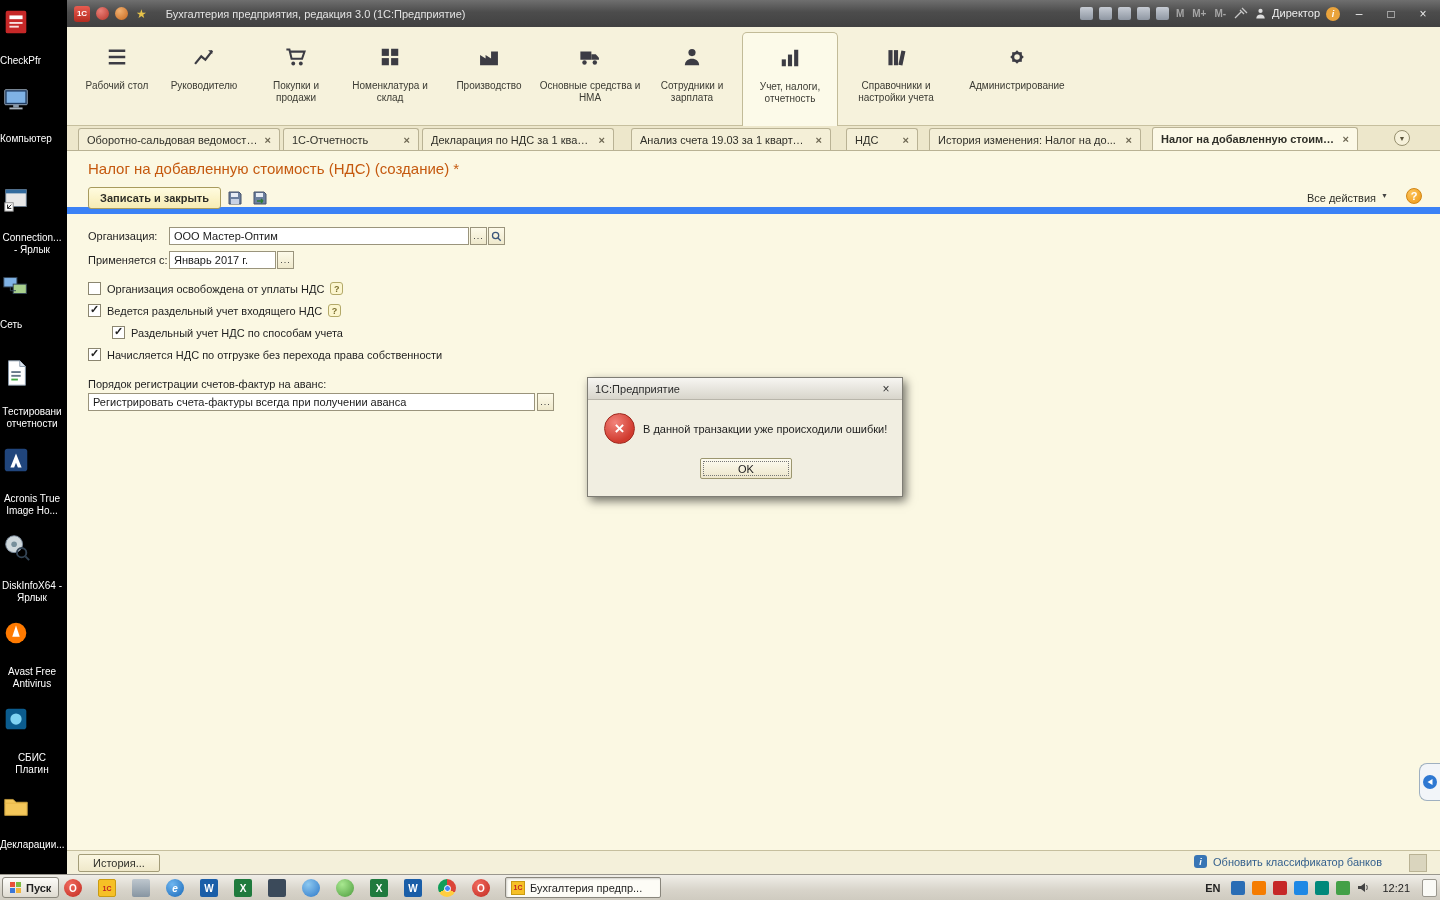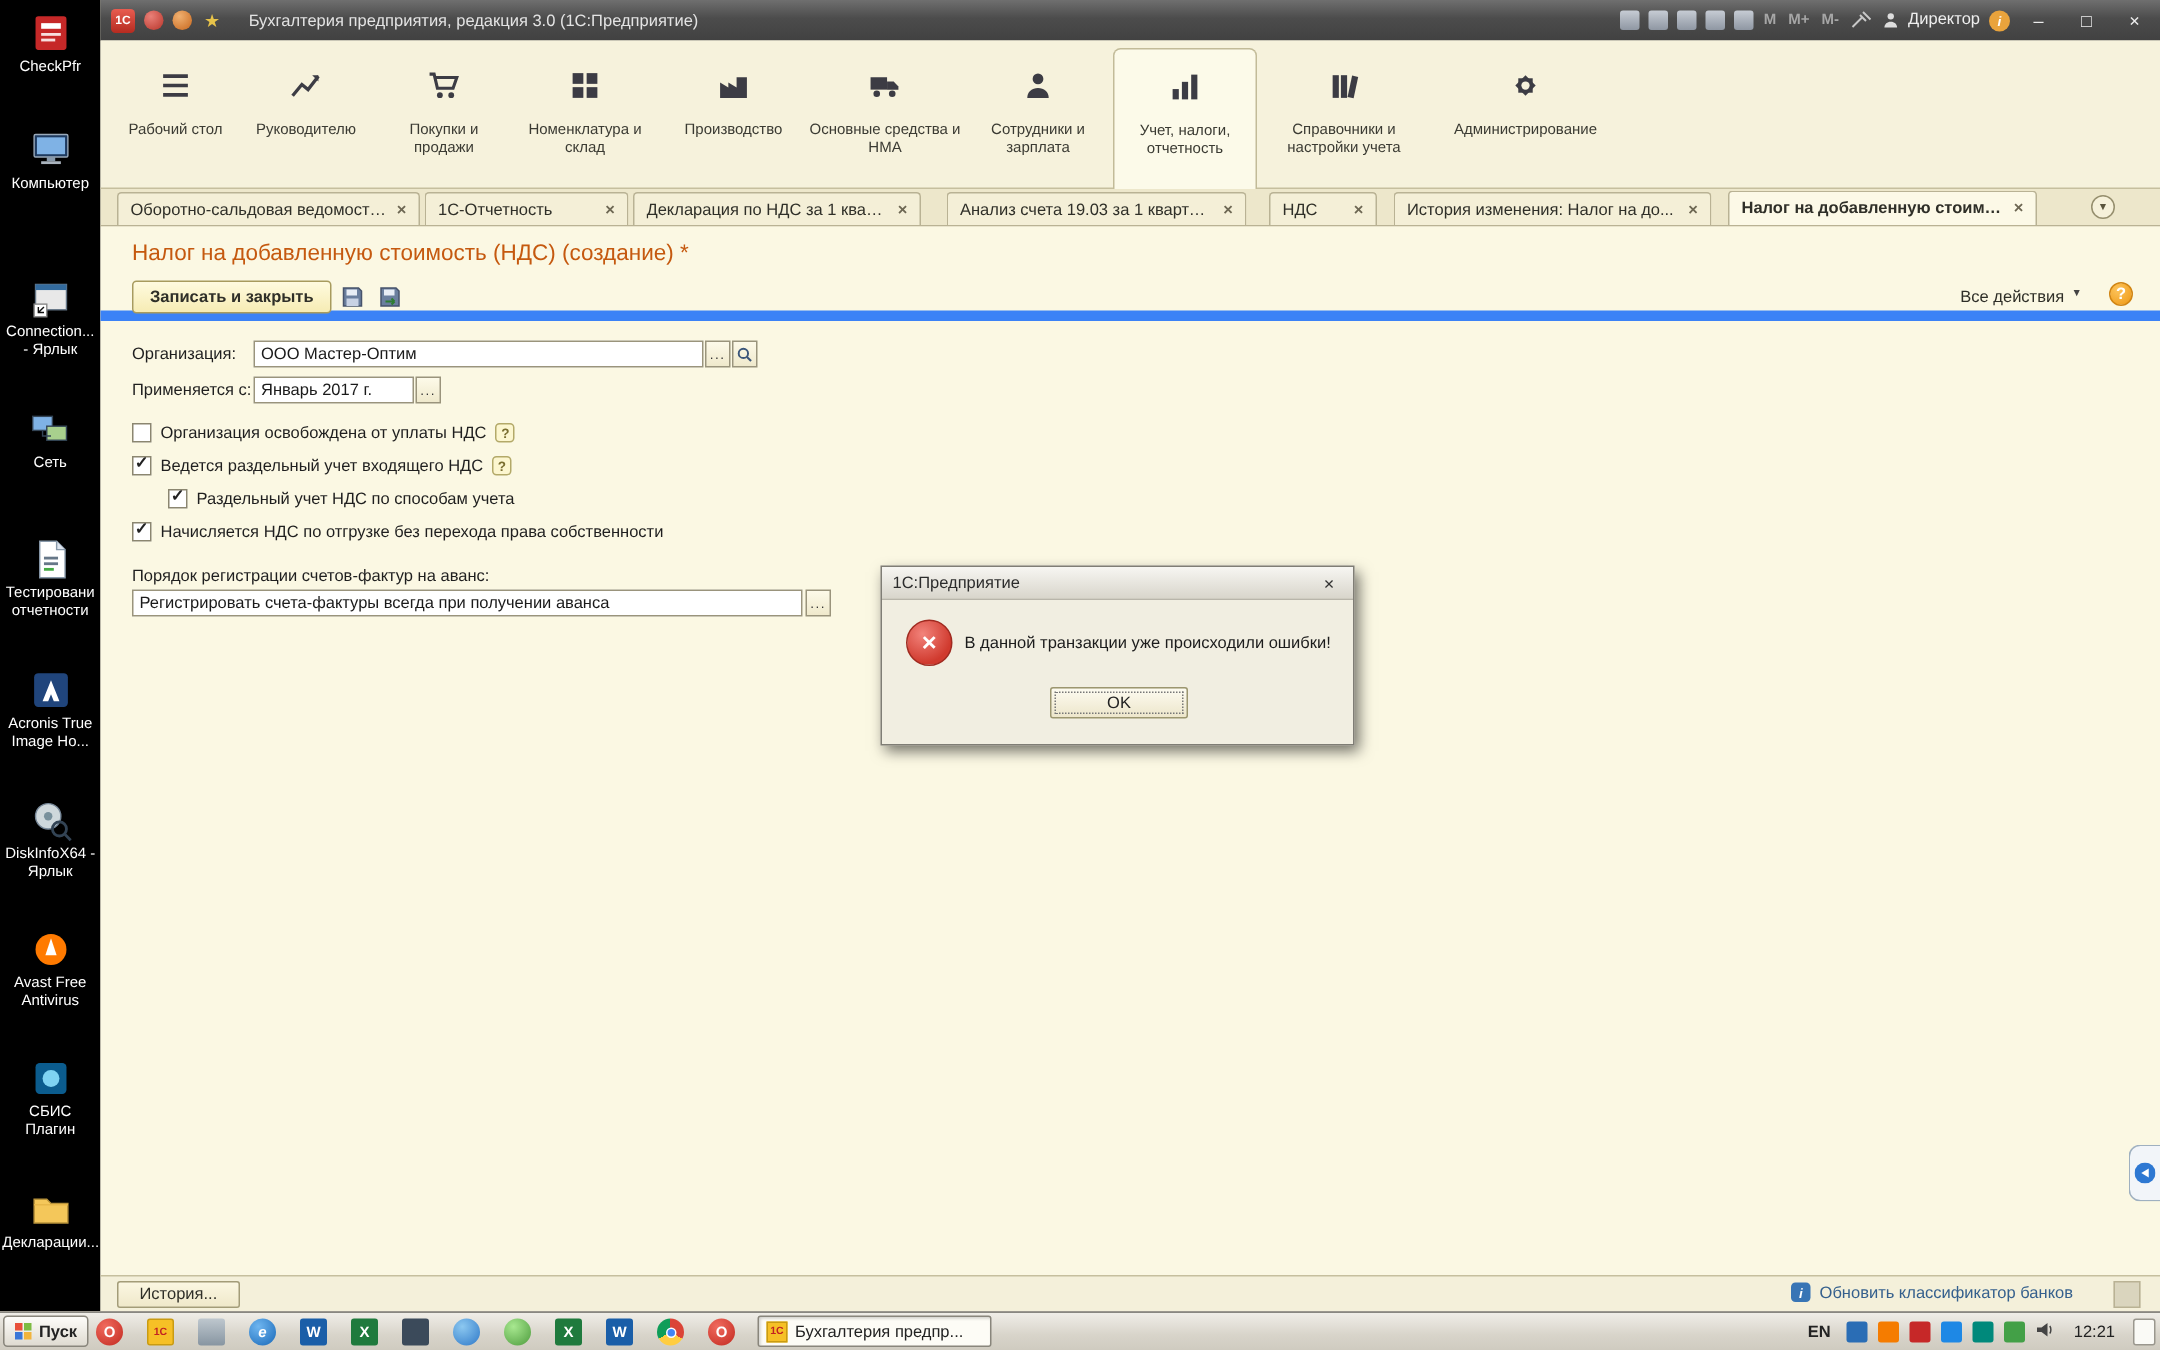--- a/index.html
+++ b/index.html
@@ -1,19 +1,19 @@
 <!DOCTYPE html>
 <html><head>
 <meta charset="utf-8">
 <style>
 *{margin:0;padding:0;box-sizing:border-box}
 html,body{width:1440px;height:900px;overflow:hidden;background:#000;font-family:"Liberation Sans",sans-serif;font-size:11px;color:#1a1a1a}
 
 
-.desk-icon{position:absolute;left:0;width:67px;display:flex;flex-direction:column;align-items:center;gap:1px;cursor:default}
+.desk-icon{position:absolute;left:0;width:67px;display:flex;flex-direction:column;align-items:flex-start;gap:17px;cursor:default}
 .dicon{width:32px;height:32px;display:flex;align-items:center;justify-content:center}
 .dlabel{max-width:64px;font-size:10px;line-height:1.2;text-align:center;color:#fff;text-shadow:1px 1px 2px #000,0 0 3px #000}
 
 
 .app{position:absolute;left:67px;top:0;width:1373px;height:874px;display:flex;flex-direction:column;background:#FBF8E3}
 .titlebar{height:27px;background:linear-gradient(#6f6f6f,#4c4c4c 45%,#414141);display:flex;align-items:center;padding:0 4px;color:#ddd;flex:0 0 auto}
 .tb-logo{width:16px;height:16px;background:linear-gradient(#E85C50,#B52B20);border-radius:3px;color:#fff;font-size:8px;font-weight:bold;display:flex;align-items:center;justify-content:center;margin:0 3px}
 .tb-round{width:13px;height:13px;border-radius:50%;margin:0 3px}
 .tb-star{color:#E7C34A;font-size:12px;margin:0 5px}
 .tb-title{margin-left:14px;font-size:11px;color:#e3e3e3;white-space:nowrap}

